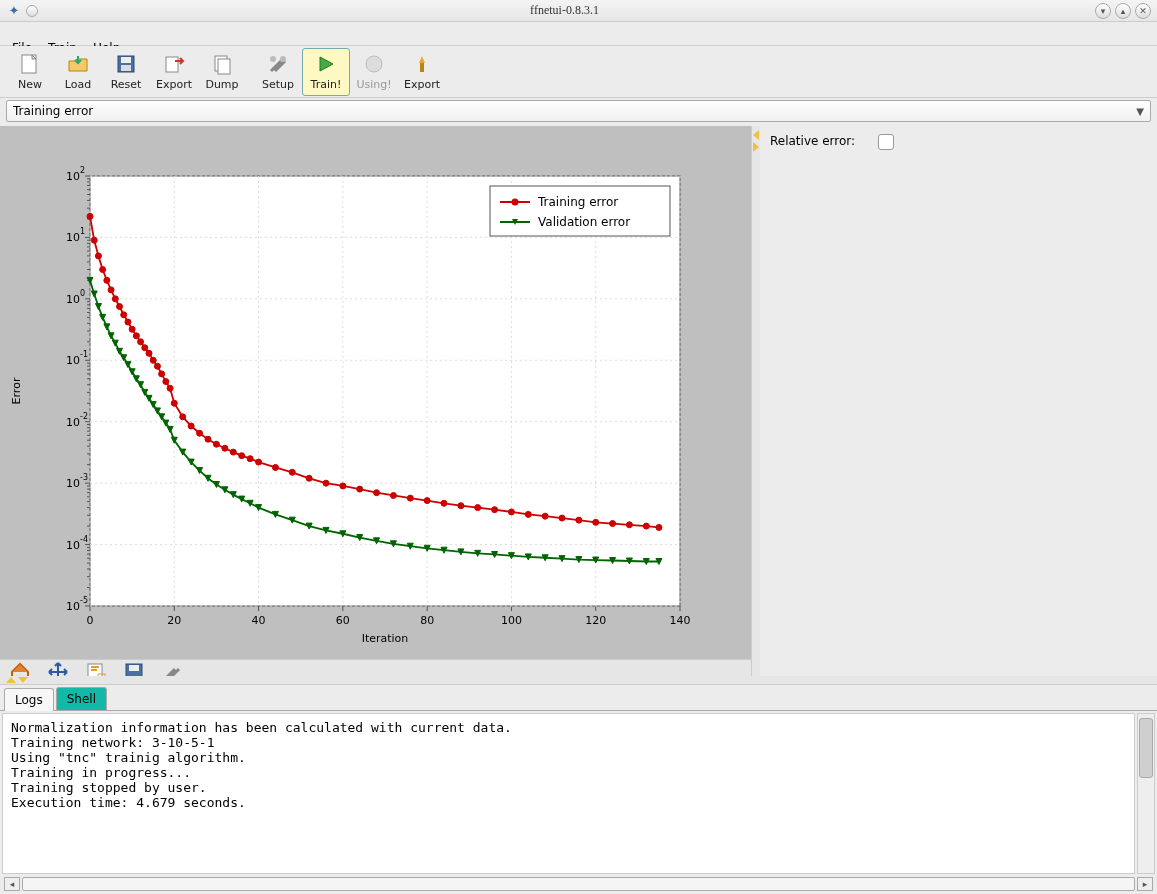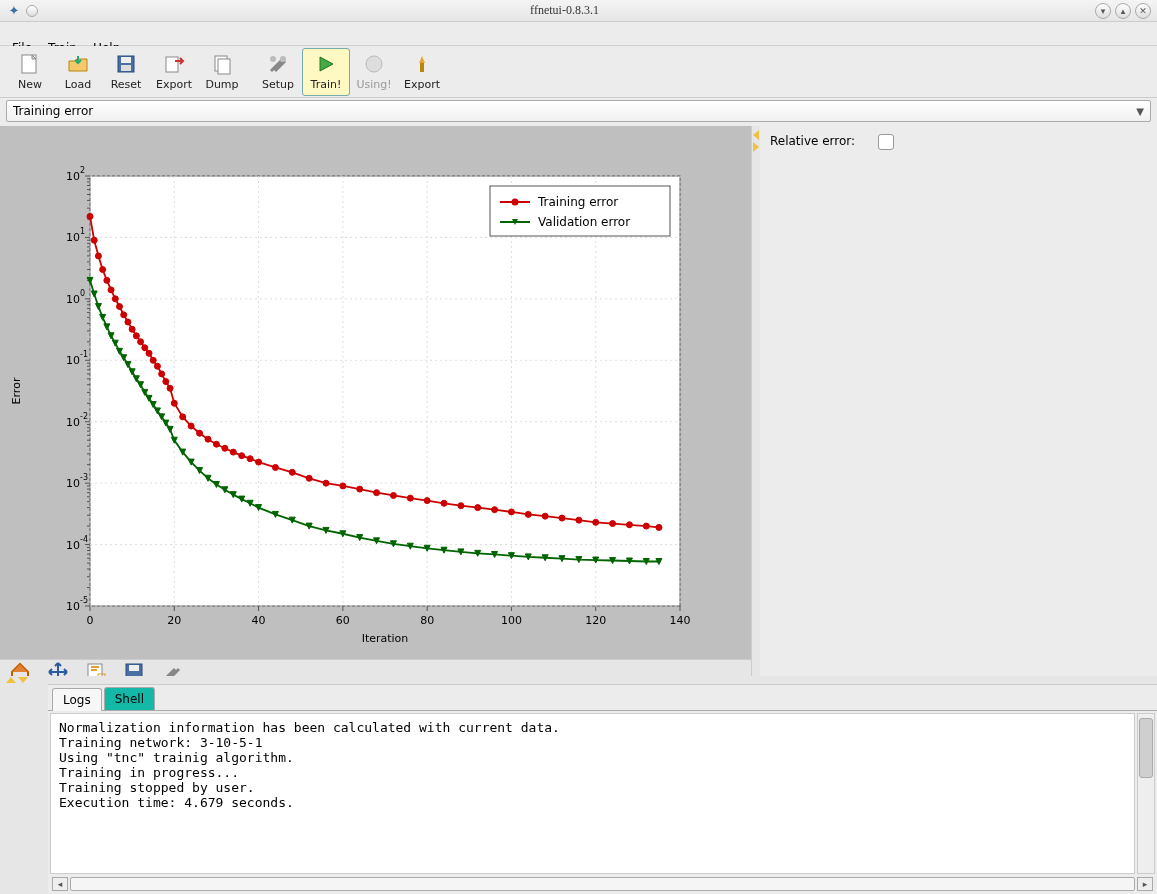--- a/index.html
+++ b/index.html
@@ -30,21 +30,21 @@
 .splitter-v .tri { width:0;height:0;border-top:5px solid transparent;border-bottom:5px solid transparent;}
 .splitter-v .tri.l { border-right:6px solid #f0c040; margin-bottom:2px;}
 .splitter-v .tri.r { border-left:6px solid #f0c040;}
 .right-panel { flex:1; background:#ececec; padding:8px 10px; }
 .checkbox-row { display:flex; align-items:flex-start; gap:23px; }
 .chk { width:16px;height:16px;border:1px solid #999;border-radius:3px;background:#fff; }
 .splitter-h { height:8px; background:#e6e6e6; display:flex; align-items:center; padding-left:6px; gap:2px;}
 .splitter-h .tri { width:0;height:0;border-left:5px solid transparent;border-right:5px solid transparent;}
 .splitter-h .tri.u { border-bottom:6px solid #f0c040;}
 .splitter-h .tri.d { border-top:6px solid #f0c040;}
-.bottom { height:210px; background:#ececec; display:flex; flex-direction:column; border-top:1px solid #ccc;margin-left:48px; }
+.bottom { height:210px; background:#ececec; display:flex; flex-direction:column; border-top:1px solid #ccc; }
 .tabs { height:26px; display:flex; align-items:flex-end; padding:0 4px; border-bottom:1px solid #aaa; }
 .tab { padding:4px 10px; border:1px solid #aaa; border-bottom:none; background:#14b8a6; border-radius:3px 3px 0 0; margin-right:2px; font-size:12px; cursor:default;}
 .tab.active { background:#f7f7f7; position:relative; top:1px; }
 .log-area { flex:1; display:flex; min-height:0; }
 .log-text { flex:1; background:#fff; font-family:"DejaVu Sans Mono",monospace; font-size:13px; padding:6px 8px; white-space:pre; overflow:hidden; border:1px solid #ccc; margin:2px; }
 .log-scroll { width:18px; background:#eee; border:1px solid #ccc; margin:2px 2px 2px 0; position:relative; }
 .log-scroll .thumb { position:absolute; left:1px; right:1px; top:4px; height:60px; background:#cfcfcf; border:1px solid #aaa; border-radius:3px;}
 .hscroll-row { height:18px; display:flex; align-items:center; padding:0 4px 2px 4px; gap:2px; }
 .hscroll-btn { width:16px;height:14px;border:1px solid #aaa;background:#eee;display:flex;align-items:center;justify-content:center;font-size:9px;color:#555;}
 .hscroll-track { flex:1;height:14px;border:1px solid #aaa;background:#f5f5f5;border-radius:2px;}

